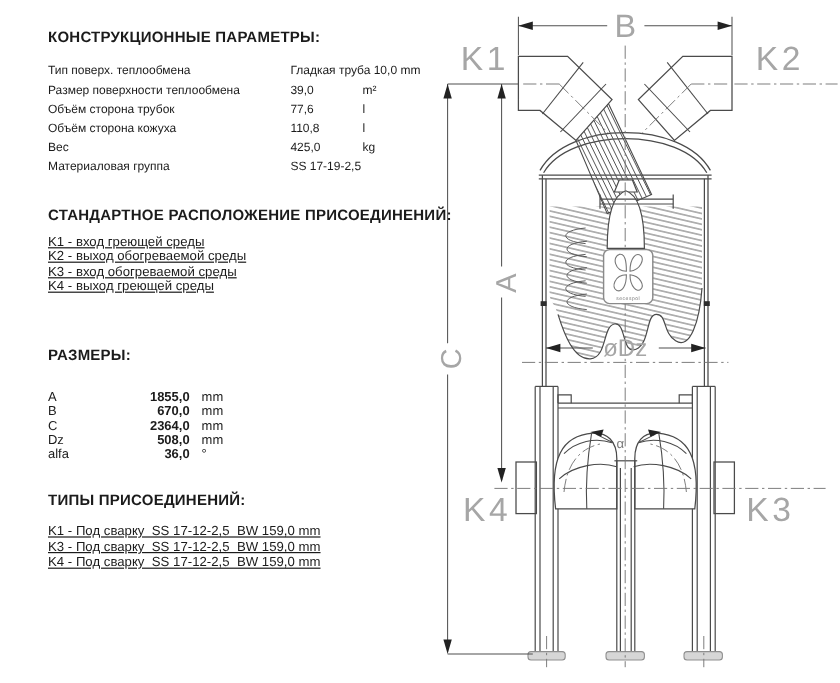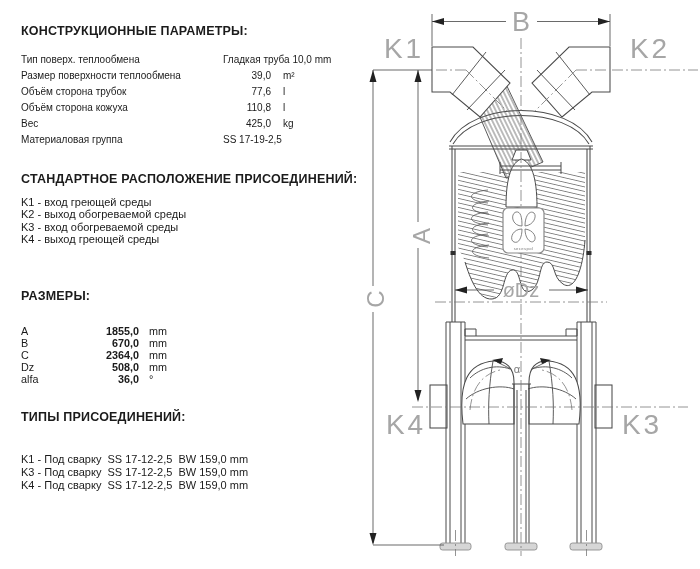--- a/index.html
+++ b/index.html
@@ -1,30 +1,30 @@
 <!DOCTYPE html>
 <html><head>
 <meta charset="utf-8">
 <style>
   html,body{margin:0;padding:0;background:#ffffff;}
   body{width:700px;height:569px;font-family:"Liberation Sans",sans-serif;color:#1b1b1b;}
   .page{position:relative;width:700px;height:569px;background:#fff;overflow:hidden;}
-  .block{position:absolute;left:21px;}
+  .block{position:absolute;left:40px;}
   .block h2{margin:0;font-size:12.5px;line-height:15px;font-weight:bold;letter-spacing:.2px;white-space:nowrap;}
   
   .s1-table{margin-top:13px;display:grid;grid-template-columns:190px 48px 40px;column-gap:12px;font-size:10px;line-height:16px;}
   .s1-table .lbl{grid-column:1;white-space:nowrap;}
-  .s1-table .val{grid-column:2;text-align:right;white-space:nowrap;}
+  .s1-table .val{grid-column:2;text-align:left;white-space:nowrap;}
   .s1-table .val.wide{grid-column:2 / 4;text-align:left;}
   .s1-table .unit{grid-column:3;text-align:left;white-space:nowrap;}
   .s1-table .row{display:contents;}
   
   .list{margin-top:9px;font-size:11px;line-height:12.4px;}
-  .list .item{white-space:pre;}
-  .s4 .list{margin-top:28px;line-height:13px;}
+  .list .item{white-space:pre;text-decoration:underline;}
+  .s4 .list{margin-top:12px;line-height:13px;}
   
   .s3-table{margin-top:22px;display:grid;grid-template-columns:62px 46px 30px;column-gap:10px;font-size:10.8px;line-height:11.9px;}
   .s3-table .lbl{grid-column:1;}
   .s3-table .val{grid-column:2;text-align:right;font-weight:bold;}
   .s3-table .unit{grid-column:3;}
   .s3-table .row{display:contents;}
   
   svg text{font-family:"Liberation Sans",sans-serif;}
   .dimlabel{fill:#a6a6a6;}
   svg{position:absolute;top:0;left:0;}

